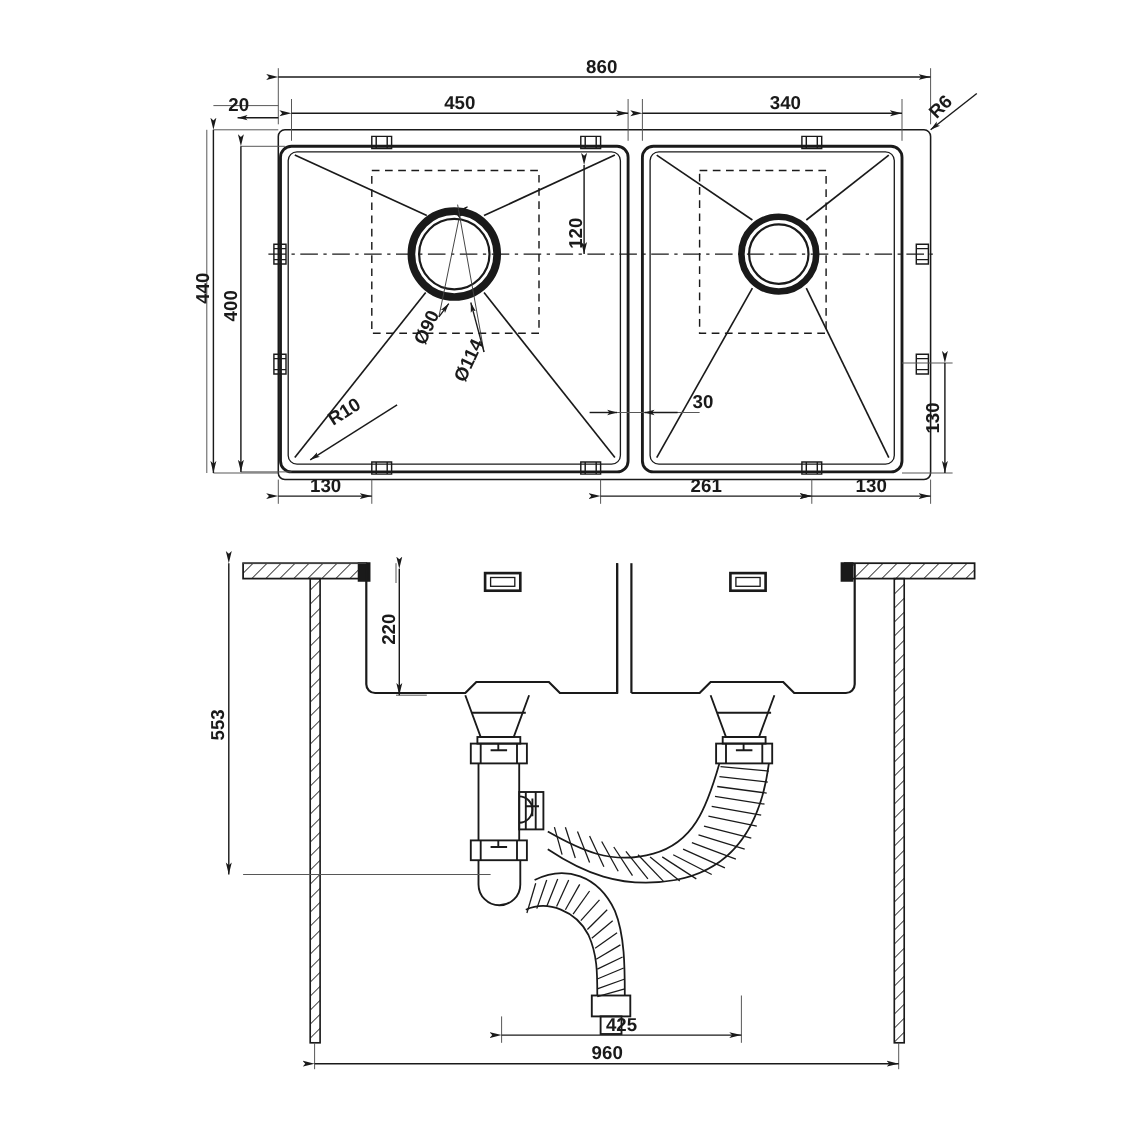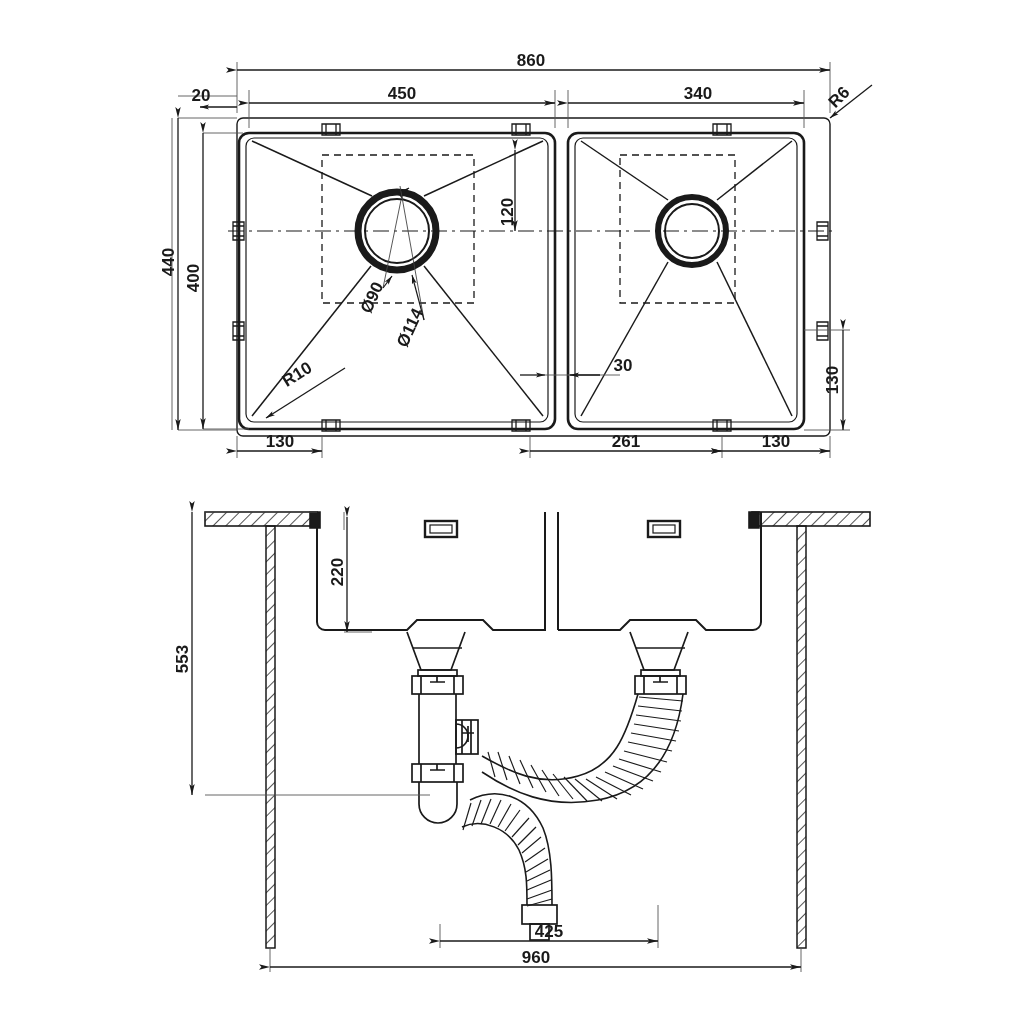--- a/index.html
+++ b/index.html
@@ -2,21 +2,21 @@
 <html><head>
 <meta charset="utf-8">
 <title>Sink Technical Drawing</title>
 <style>
   html,body{margin:0;padding:0;background:#ffffff;}
   body{
     width:1024px;height:1024px;overflow:hidden;
     font-family:"Liberation Sans",sans-serif;
     position:relative;
   }
-  #sheet{position:absolute;left:0;top:0;width:960px;height:1024px;}
+  #sheet{position:absolute;left:16px;top:0;width:960px;height:1024px;}
   svg{display:block;}
   .dimtxt{
     font-family:"Liberation Sans",sans-serif;
     font-weight:bold;
     font-size:17px;
     fill:#1a1a1a;
   }
 </style>
 </head>
 <body>

